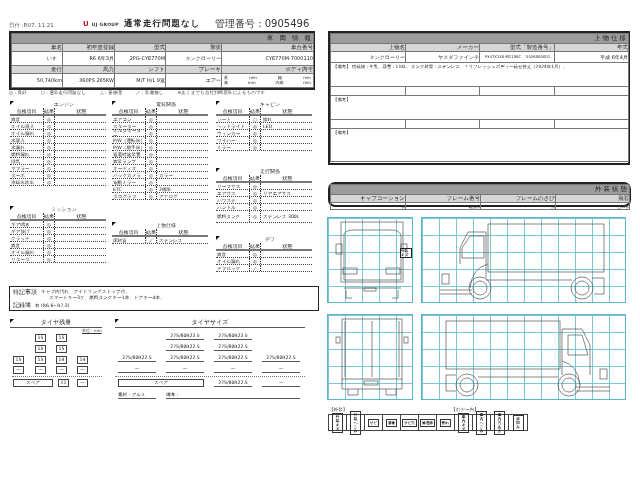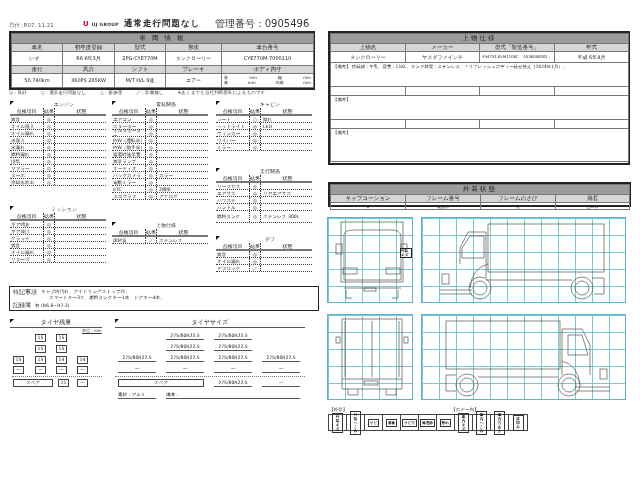--- a/index.html
+++ b/index.html
@@ -10,21 +10,21 @@
   
   .date { left: 9px; top: 22px; font-size: 5.5px; color: #555; }
   .brand { left: 83px; top: 20px; font-size: 5px; color: #333; display: flex; align-items: center; gap: 3px; }
   .brand .logo-mark { color: #c8102e; font-weight: bold; font-size: 7px; }
   .brand .group { font-weight: bold; font-size: 4.5px; letter-spacing: 0.3px; }
   .title { left: 124px; top: 18px; font-size: 8.5px; font-weight: bold; letter-spacing: 1px; }
   .mgmt { left: 215px; top: 17px; font-size: 10px; color: #333; }
 
   
   table.t { border-collapse: collapse; position: absolute; table-layout: fixed; }
-  table.t td, table.t th { border: 1px solid #777; text-align: center; font-weight: normal; font-size: 5px; overflow: hidden; white-space: nowrap; }
+  table.t td, table.t th { border: 1px solid #777; text-align: right; font-weight: normal; font-size: 5px; overflow: hidden; white-space: nowrap; }
   .boxed { border: 2px solid #222; position: absolute; }
   .hdr-dark { background: #9c9c9c; color: #222; font-size: 6.5px !important; letter-spacing: 2px; }
   .hdr-light { background: #d6d6d6; font-size: 5.5px !important; }
 
   
   .legend { left: 9px; top: 90px; font-size: 4.6px; color: #444; display: flex; gap: 14px; }
 
   
   .sec { position: absolute; width: 96px; }
   .sec .sec-title { text-align: center; font-size: 5px; margin-left: 12px; color:#333; height: 7px; }
@@ -174,21 +174,21 @@
           <td></td>
           <td></td>
         </tr>
     <tr style="height:33px">
           <td colspan="4" style="text-align:left; vertical-align:top; font-size:4.4px; padding:1px 2px;">【備考】</td>
         </tr>
   </tbody>
     </table>
 </div>
 
-<div class="boxed" style="left:328px; top:182px; width:303px; height:25px;">
+<div class="boxed" style="left:328px; top:182px; width:303px; height:25px;border-radius:7px;">
   <table class="t" style="left:0; top:0; width:299px; height:21px;">
     <colgroup>
         <col style="width:75px">
         <col style="width:75px">
         <col style="width:75px">
         <col style="width:74px">
       </colgroup>
     <tbody>
         <tr style="height:7px">
           <td colspan="4" class="hdr-dark">外装状態</td>

